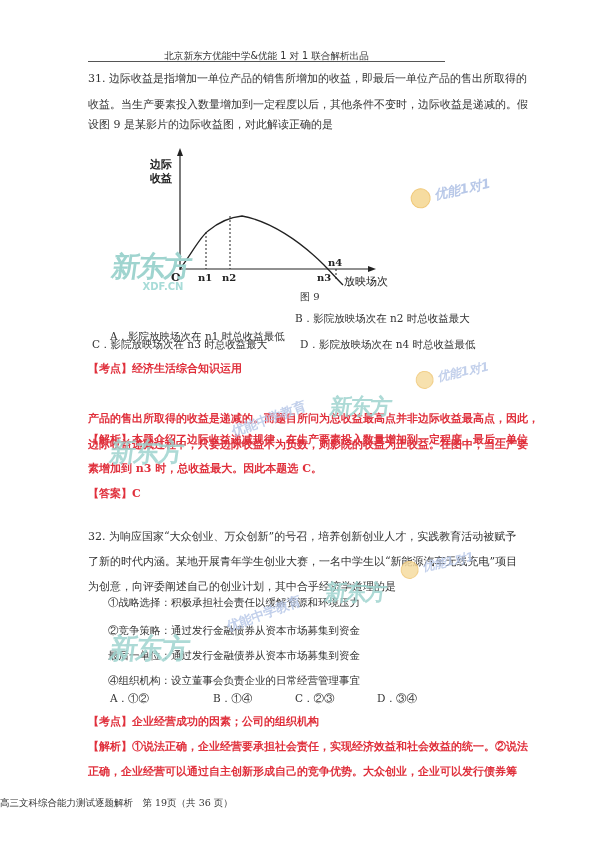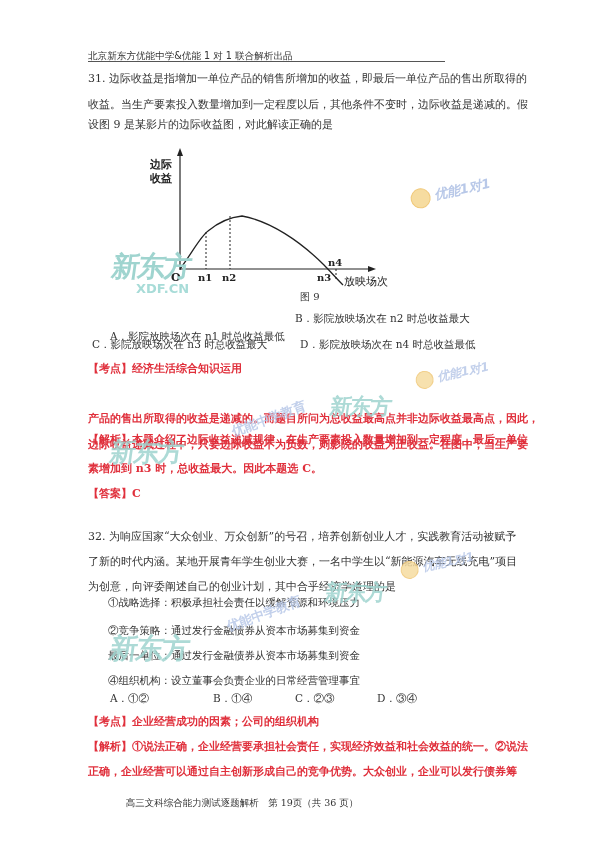--- a/index.html
+++ b/index.html
@@ -1,26 +1,26 @@
 <!DOCTYPE html>
 <html><head>
 <meta charset="utf-8">
 <style>
   html, body { margin:0; padding:0; background:#ffffff; }
   body { width:600px; height:848px; position:relative; overflow:hidden;
          font-family:"DejaVu Serif","Liberation Serif",serif; color:#333; }
   .header { position:absolute; left:88px; top:50px; width:357px; height:12px;
             font-family:"DejaVu Sans","Liberation Sans",sans-serif; font-size:9.6px;
-            color:#333; text-align:left; line-height:12px; }
+            color:#333; text-align:center; line-height:12px; }
   .header-rule { position:absolute; left:88px; top:61px; width:357px; height:1px; background:#555; }
   .line { position:absolute; left:88px; font-size:11px; line-height:14px; white-space:nowrap; color:#333; }
   .red { color:#e0303c;font-weight:bold; }
   .opt { position:absolute; font-size:10.5px; line-height:14px; white-space:nowrap; color:#333; }
   .caption { position:absolute; left:300px; top:290px; font-size:10px; color:#333; }
-  .footer { position:absolute; left:0; width:484px; top:797px; text-align:center; font-size:9.5px;
+  .footer { position:absolute; left:0; width:484px; top:797px; font-size:9.5px;
             color:#333; font-family:"DejaVu Serif","Liberation Serif",serif; }
   .wm { position:absolute; pointer-events:none; }
   svg text { font-family:"DejaVu Serif","Liberation Serif",serif; }
 </style>
 </head>
 <body>
 
 <div>
   <div class="header">北京新东方优能中学&amp;优能 1 对 1 联合解析出品</div>
   <div class="header-rule"></div>
@@ -81,21 +81,21 @@
 
   <div class="line red" style="top:715px;">【考点】企业经营成功的因素；公司的组织机构</div>
   <div class="line red" style="top:740px;">【解析】①说法正确，企业经营要承担社会责任，实现经济效益和社会效益的统一。②说法</div>
   <div class="line red" style="top:765px;">正确，企业经营可以通过自主创新形成自己的竞争优势。大众创业，企业可以发行债券筹</div>
 </div>
 
 <div class="footer">高三文科综合能力测试逐题解析　第 19页（共 36 页）</div>
 
 <div class="wm" style="left:112px; top:253px; color:#9fd4cf; font-family:'DejaVu Sans',sans-serif;">
   <div style="font-size:28px; font-weight:bold; letter-spacing:-2px; line-height:28px; transform:skewX(-8deg);">新东方</div>
-  <div style="font-size:13px; font-weight:bold; margin-left:24px; color:#a8dcd8;">XDF.CN</div>
+  <div style="font-size:10px; font-weight:bold; margin-left:24px; color:#a8dcd8;text-align:center;">XDF.CN</div>
 </div>
 <div class="wm" style="left:410px; top:182px; display:flex; align-items:center; transform:rotate(-12deg);">
   <div style="width:18px; height:18px; border-radius:50%; background:#f6dca0; border:1px solid #f0c878;"></div>
   <div style="font-family:'DejaVu Sans',sans-serif; font-size:13px; font-weight:bold; color:#b8c8e8; margin-left:4px; font-style:italic;">优能1对1</div>
 </div>
 <div class="wm" style="left:415px; top:365px; display:flex; align-items:center; transform:rotate(-12deg); opacity:.85;">
   <div style="width:16px; height:16px; border-radius:50%; background:#f6dca0; border:1px solid #f0c878;"></div>
   <div style="font-family:'DejaVu Sans',sans-serif; font-size:12px; font-weight:bold; color:#b8c8e8; margin-left:4px; font-style:italic;">优能1对1</div>
 </div>
 <div class="wm" style="left:330px; top:392px; color:#9fd4cf; font-family:'DejaVu Sans',sans-serif; opacity:.85;">

